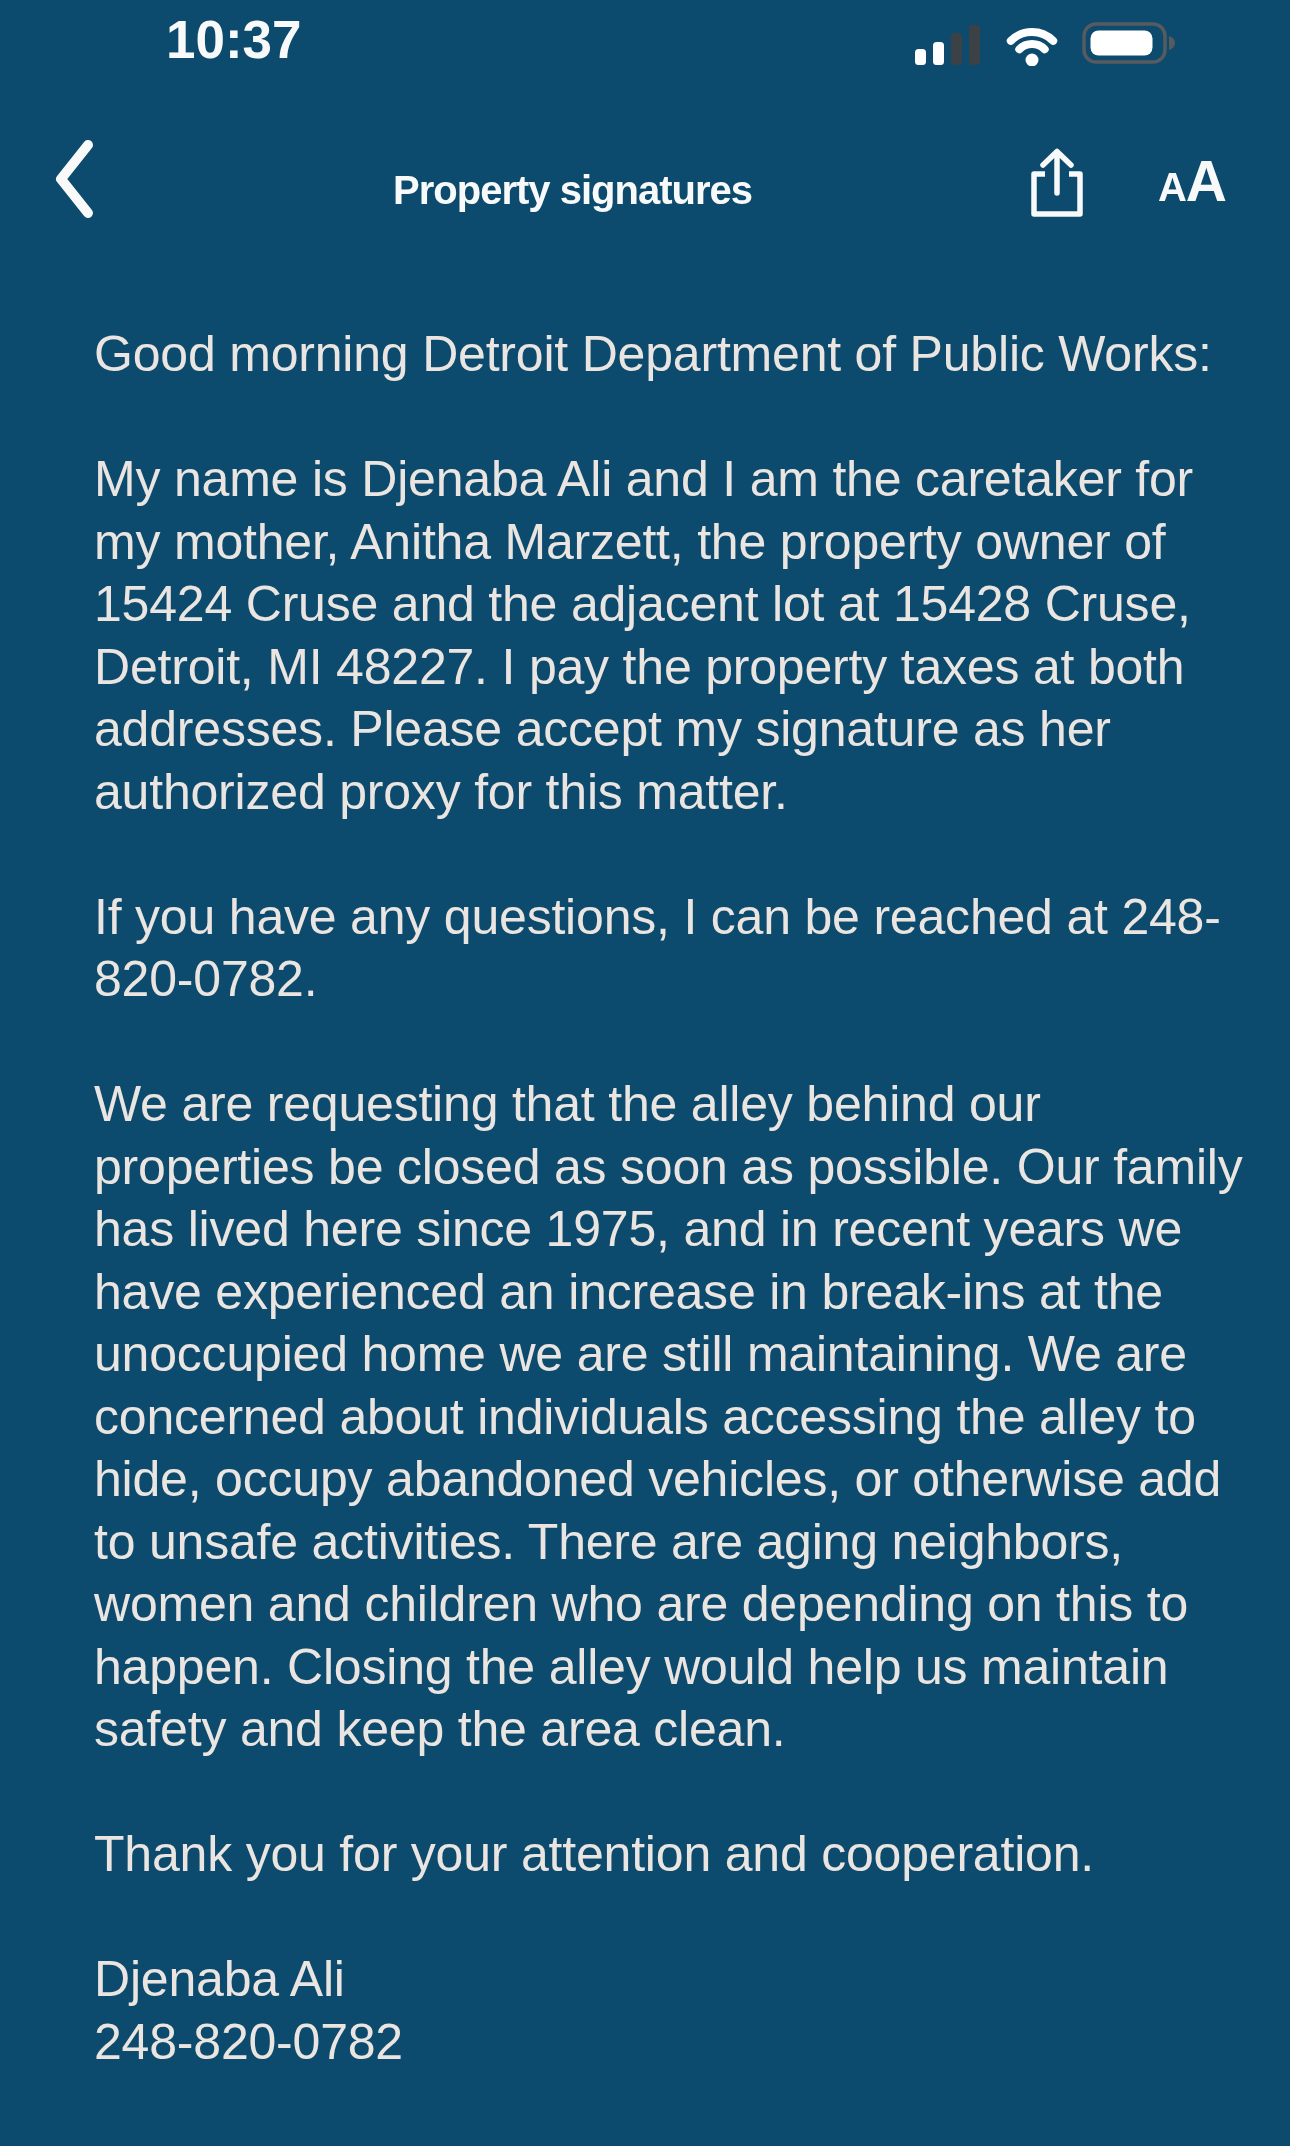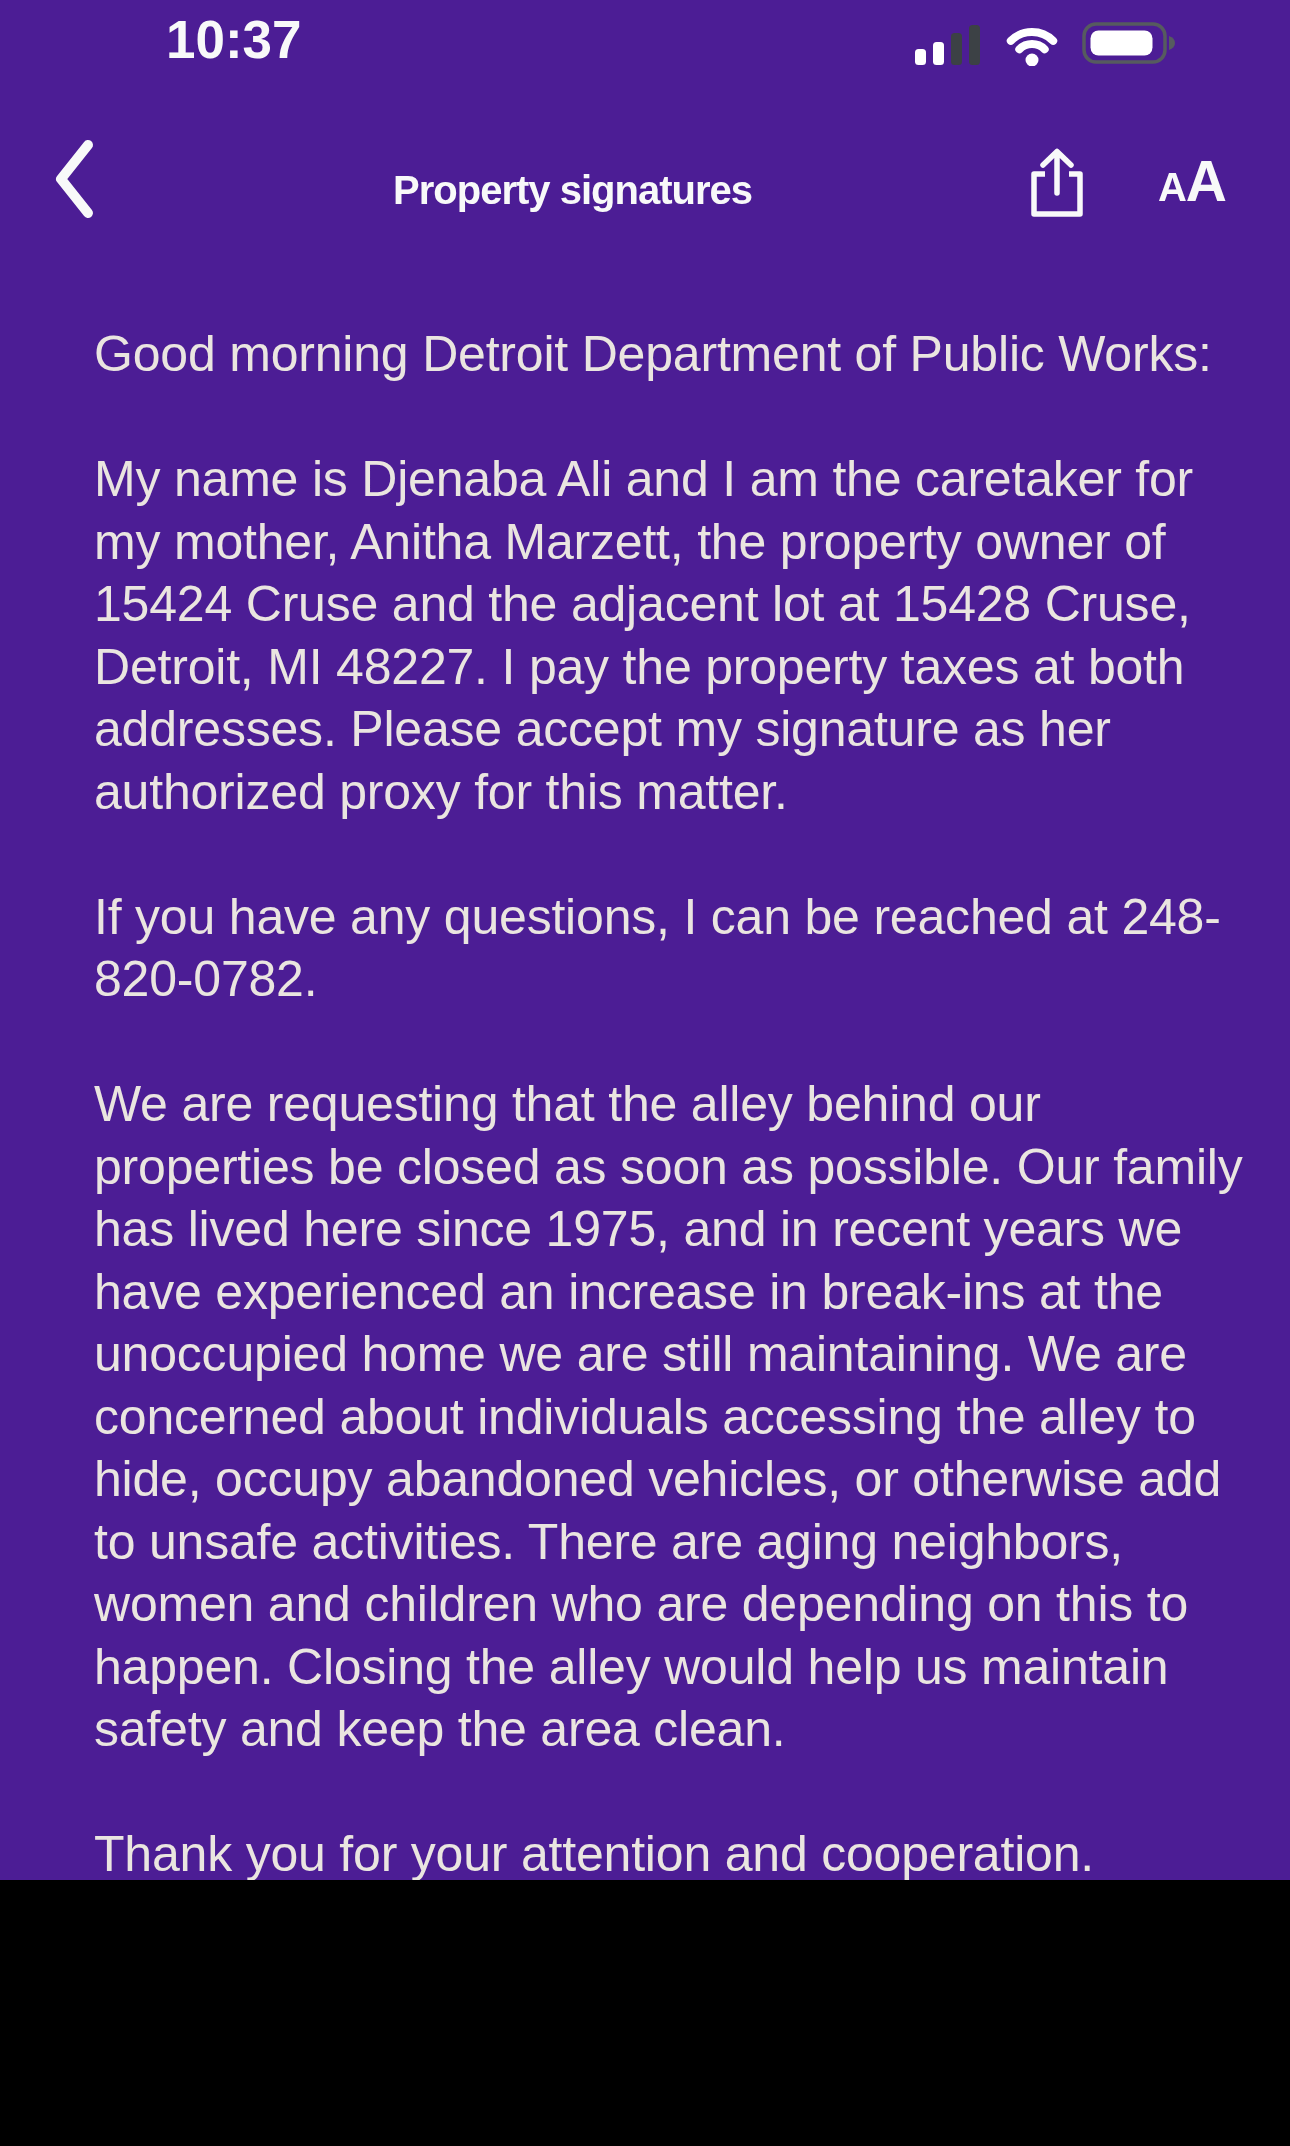--- a/index.html
+++ b/index.html
@@ -1,20 +1,20 @@
 <!DOCTYPE html>
 <html><head>
 <meta charset="utf-8">
 <style>
   html, body { margin: 0; padding: 0; background: #000; }
   .screen {
     position: relative;
     width: 1290px;
-    height: 1880px;
-    background: #4c1d95;
+    height: 2146px;
+    background: #0c4a6e;
     overflow: hidden;
     font-family: "Liberation Sans", "DejaVu Sans", sans-serif;
   }
 
   
   .status-time {
     position: absolute;
     left: 166px;
     top: 12px;
     font-size: 53px;

